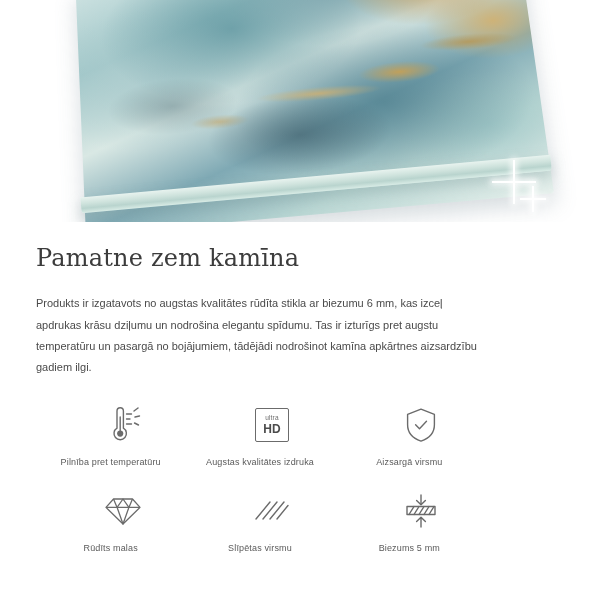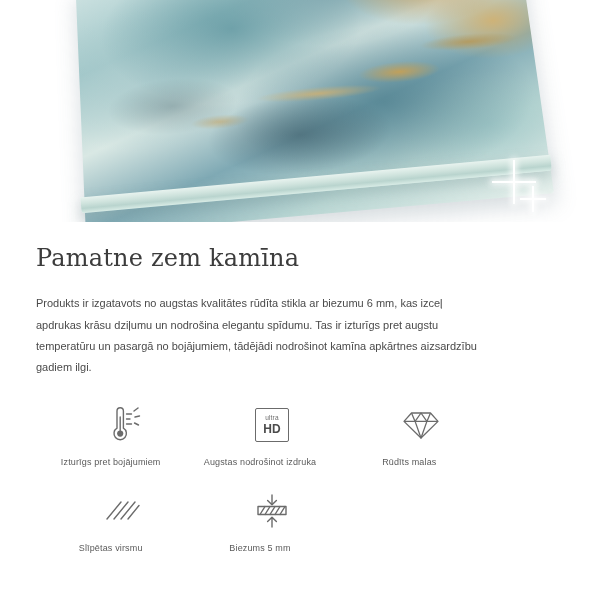--- a/index.html
+++ b/index.html
@@ -194,33 +194,42 @@
             <circle cx="16.2" cy="28.6" r="3.1" fill="#6b6b6b" stroke="none"></circle>
             <line x1="16.2" y1="12" x2="16.2" y2="27"></line>
             <line x1="22.5" y1="9" x2="27.5" y2="9"></line>
             <line x1="22.5" y1="14" x2="26" y2="14"></line>
             <line x1="22.5" y1="19" x2="27.5" y2="19"></line>
             <line x1="30" y1="6" x2="34" y2="3"></line>
             <line x1="31" y1="12" x2="35.5" y2="11"></line>
             <line x1="30.5" y1="18" x2="34.5" y2="20"></line>
           </svg>
         </div>
-        <div class="caption">Izturīgs pret bojājumiem</div>
+        <div class="caption">Pilnība pret temperatūru</div>
       </div>
 
       <div class="feature">
         <div class="icon-wrap">
           <div class="hd-box">
             <span class="ultra">ultra</span>
             <span class="hd">HD</span>
           </div>
         </div>
-        <div class="caption">Augstas nodrošinot izdruka</div>
-      </div>
-
+        <div class="caption">Augstas kvalitātes izdruka</div>
+      </div>
+
+      <div class="feature">
+        <div class="icon-wrap">
+          <svg width="34" height="38" viewBox="0 0 34 38" fill="none" stroke="#6b6b6b" stroke-width="1.4" stroke-linejoin="round" stroke-linecap="round">
+            <path d="M17 3.2 3.6 8.4v10.3c0 8.3 5.7 13.8 13.4 16.4 7.7-2.6 13.4-8.1 13.4-16.4V8.4z"></path>
+            <path d="M11.6 18.8l3.9 3.9 7-7.4"></path>
+          </svg>
+        </div>
+        <div class="caption">Aizsargā virsmu</div>
+      </div>
 
       <div class="feature">
         <div class="icon-wrap">
           <svg width="38" height="34" viewBox="0 0 38 34" fill="none" stroke="#6b6b6b" stroke-width="1.3" stroke-linejoin="round">
             <path d="M9.5 5h19l7.5 8.4L19 30 2 13.4z"></path>
             <path d="M2 13.4h34"></path>
             <path d="M9.5 5l3.6 8.4L19 30l5.9-16.6L28.5 5"></path>
             <path d="M13.1 13.4 19 5l5.9 8.4"></path>
           </svg>
         </div>

